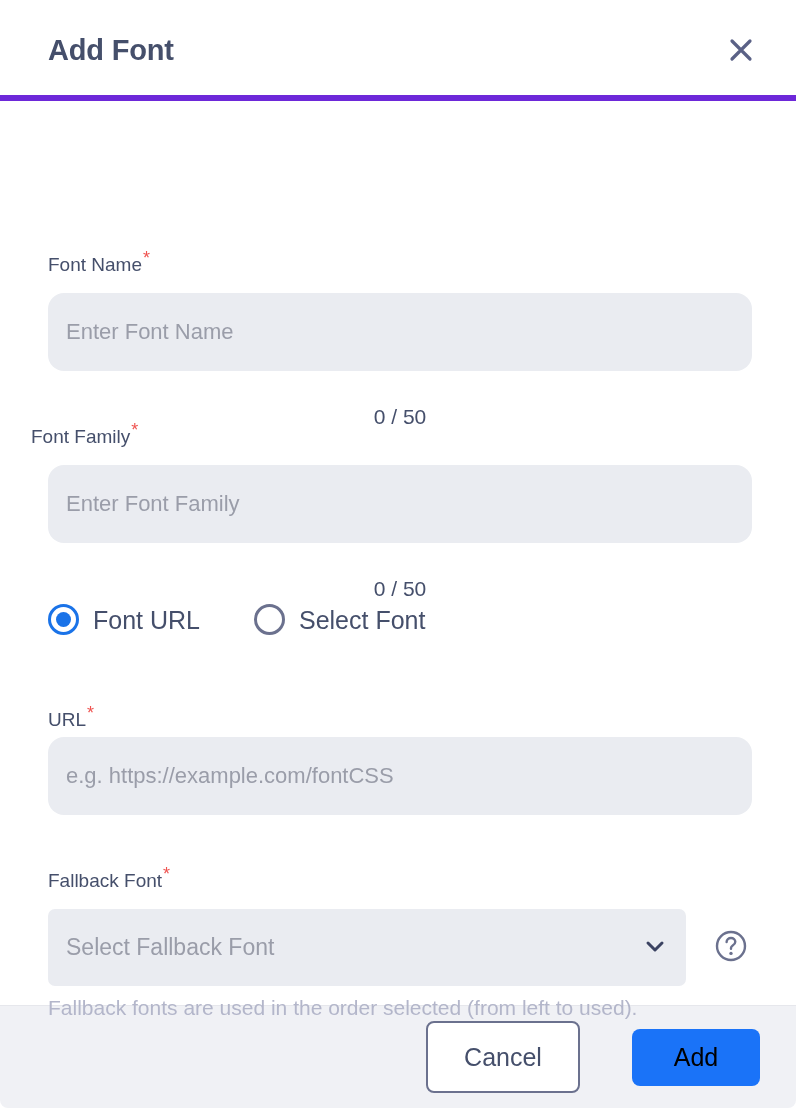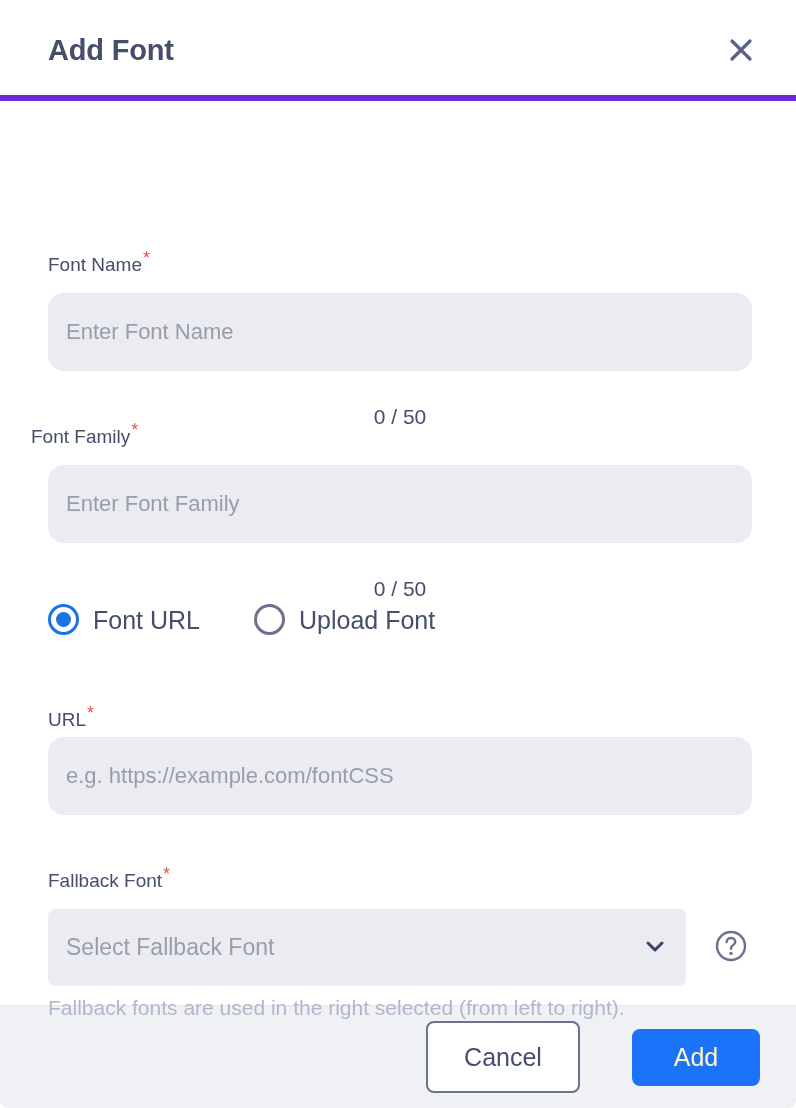--- a/index.html
+++ b/index.html
@@ -242,21 +242,21 @@
     width: 154px;
     height: 72px;
     background: #ffffff;
     color: #454f6b;
     border: 2px solid #6b718e;
   }
   .btn-add {
     width: 128px;
     height: 57px;
     background: #1a73f8;
-    color: #fef9c3;
+    color: #000000;
     border: none;
   }
 </style>
 </head>
 <body>
 
 <div class="dialog">
 
   <div class="dialog-header">
     <div class="dialog-title">Add Font</div>
@@ -287,21 +287,21 @@
       <div class="radio-option selected">
         <span class="radio-mark">
             <span class="radio-dot"></span>
           </span>
         <span class="radio-label">Font URL</span>
       </div>
       <div class="radio-option">
         <span class="radio-mark">
             <span class="radio-dot"></span>
           </span>
-        <span class="radio-label">Upload Font</span>
+        <span class="radio-label">Select Font</span>
       </div>
     </div>
 
     <div class="abs field-label" id="url-label">
       <span>URL</span><span class="req">*</span>
     </div>
     <input class="abs text-input" id="url-input" type="text" placeholder="e.g. https://example.com/fontCSS" style="">
 
     <div class="abs field-label" id="fallback-label">
       <span>Fallback Font</span><span class="req">*</span>
@@ -318,21 +318,21 @@
       <button class="help-icon">
         <span>
           <svg width="34" height="34" viewBox="0 0 34 34" fill="none" xmlns="http://www.w3.org/2000/svg">
             <circle cx="17" cy="17" r="14" stroke="#6b718e" stroke-width="2.4"></circle>
             <path d="M12.6 13.1c0-2.4 2-4.1 4.4-4.1 2.4 0 4.3 1.6 4.3 3.8 0 2.0-1.3 2.9-2.6 3.7-1.1.7-1.7 1.3-1.7 2.6v.6" stroke="#6b718e" stroke-width="2.4" stroke-linecap="round" fill="none"></path>
             <circle cx="17" cy="24.4" r="1.7" fill="#6b718e"></circle>
           </svg>
         </span>
       </button>
     </div>
-    <div class="abs" id="fallback-hint">Fallback fonts are used in the right selected (from left to right).</div>
+    <div class="abs" id="fallback-hint">Fallback fonts are used in the order selected (from left to used).</div>
 
   </div>
 
   <div class="dialog-footer">
     <button class="btn btn-cancel">Cancel</button>
     <button class="btn btn-add">Add</button>
   </div>
 
 </div>
 

